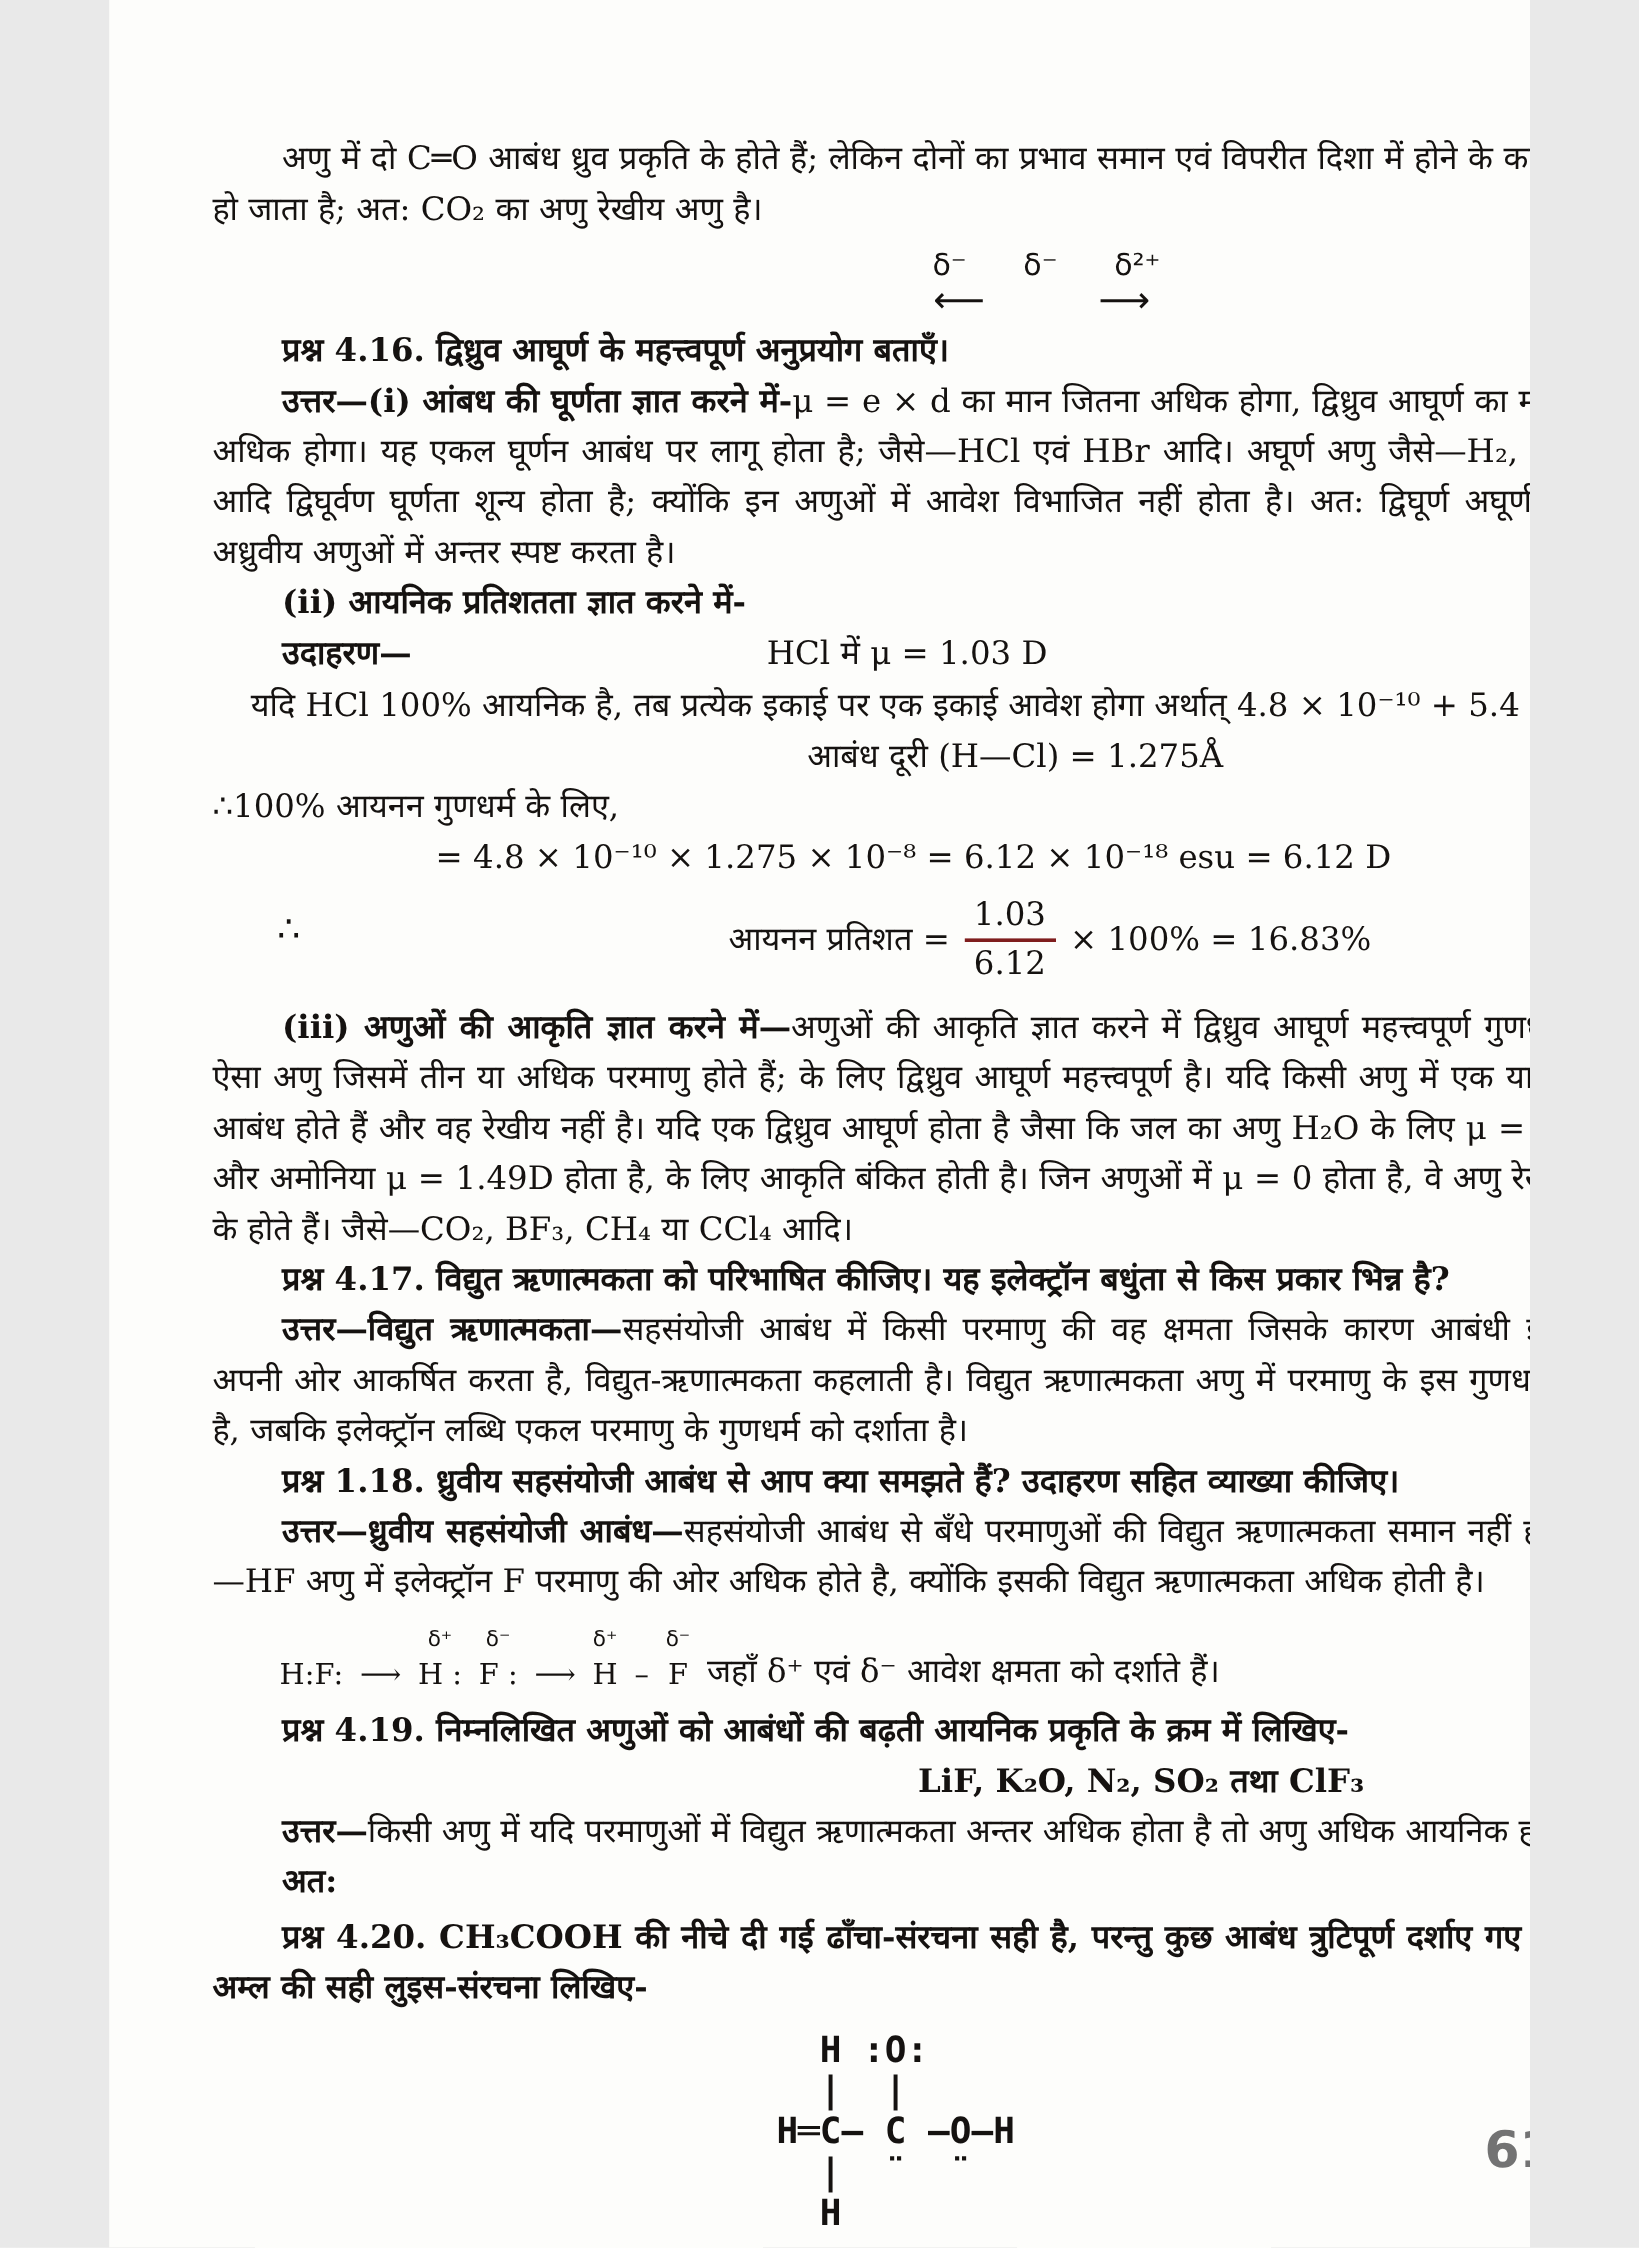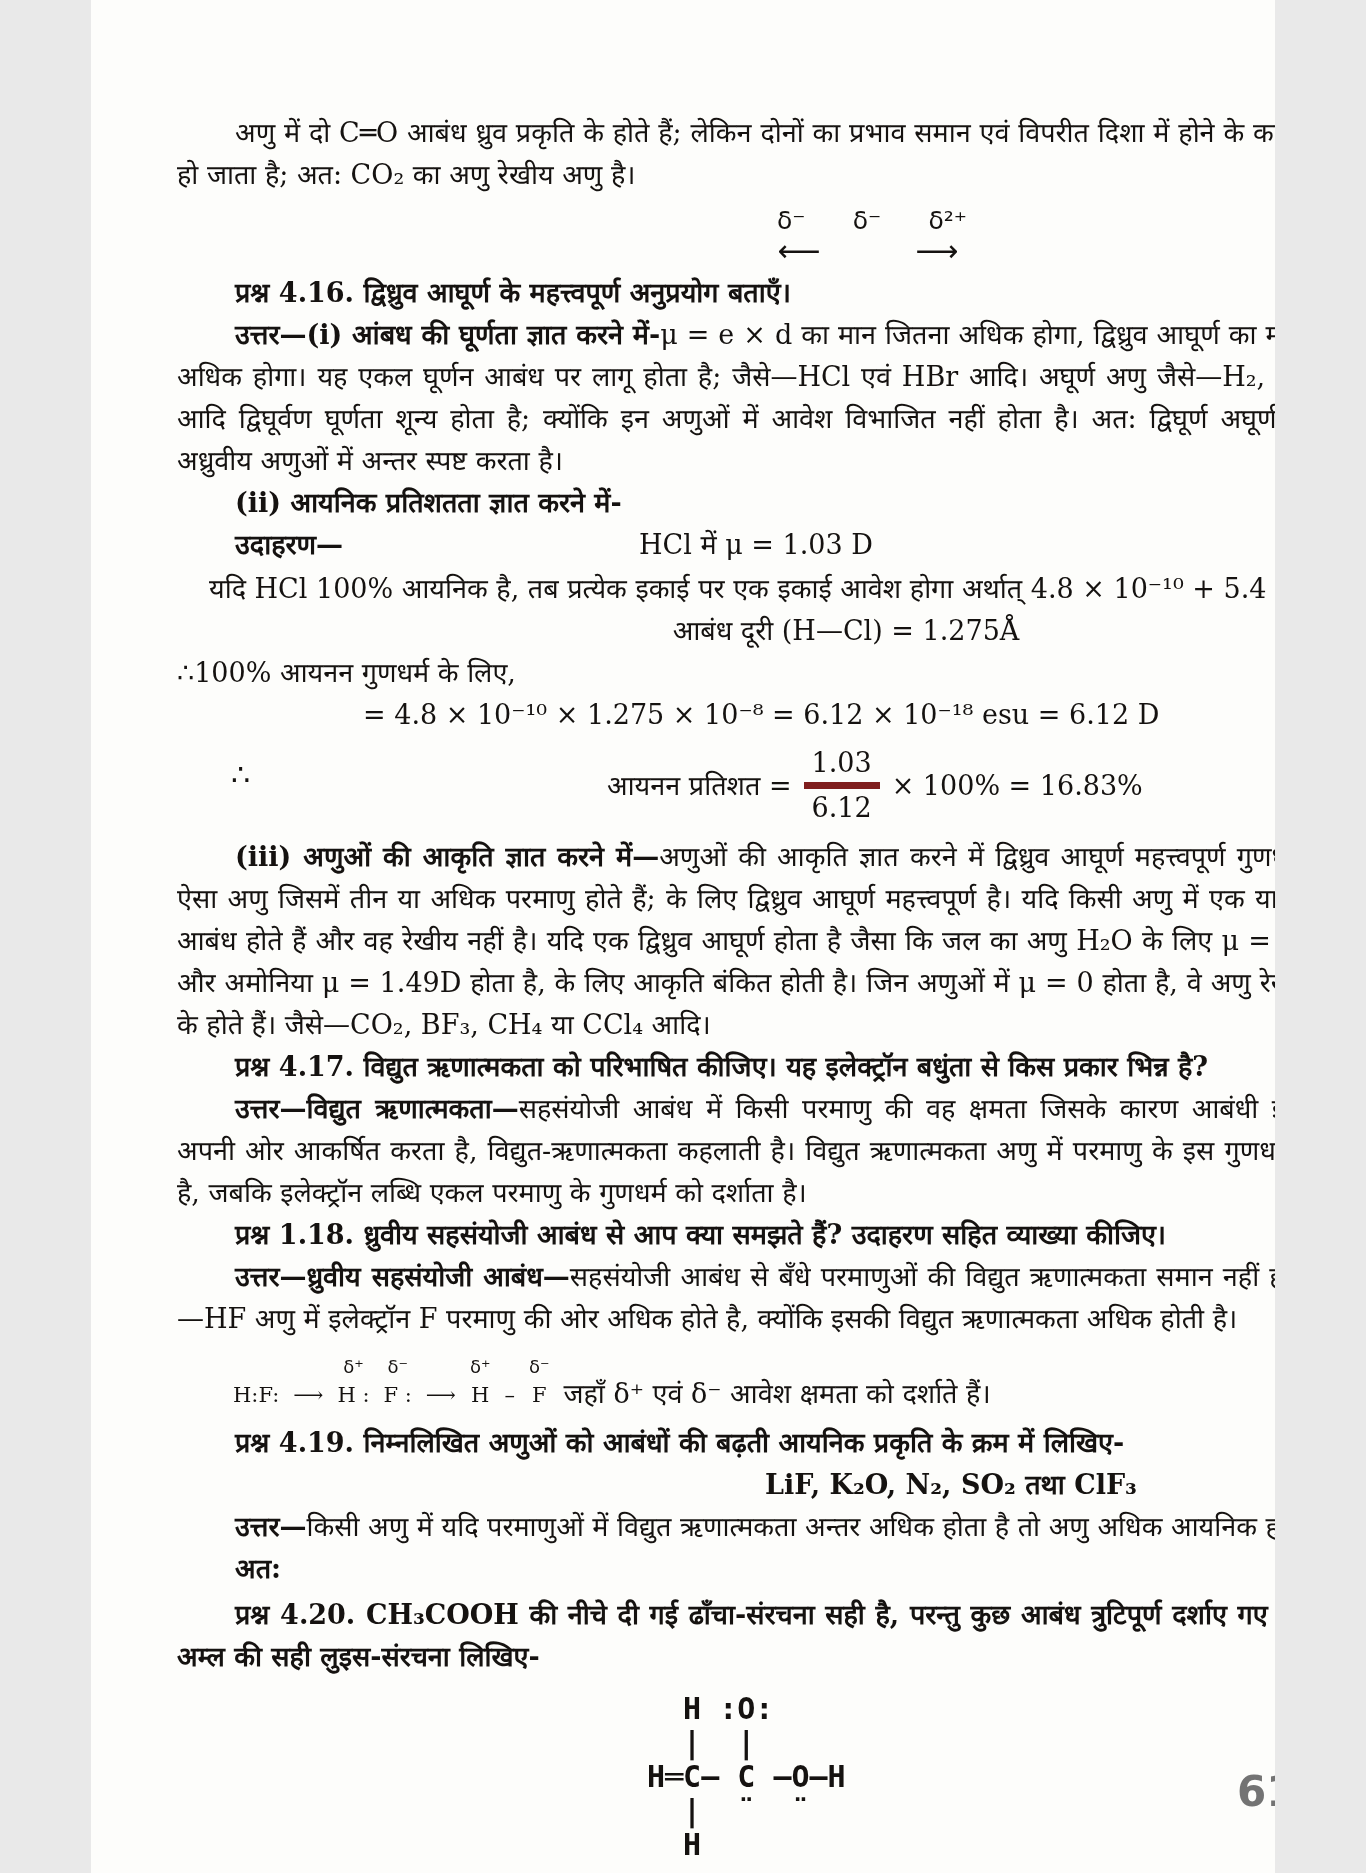--- a/index.html
+++ b/index.html
@@ -32,28 +32,28 @@
   .example-row .ex-label{position:absolute;left:58px;top:0;font-weight:700;}
   .example-row .ex-value{position:absolute;left:462px;top:0;}
 
   .centered-line{text-align:center;padding-left:120px;}
   .esu-line{margin-left:186px;text-align:left;}
 
   .percent-row{position:relative;height:100px;}
   .percent-row .tf{position:absolute;left:54px;top:18px;font-size:30px;}
   .percent-row .eq{position:absolute;left:430px;top:10px;display:flex;align-items:center;gap:12px;}
   .frac{display:inline-block;text-align:center;vertical-align:middle;line-height:34px;}
-  .frac .num{display:block;border-bottom:7px solid #7f1d1d;padding:0 8px 2px;}
+  .frac .num{display:block;border-bottom:3px solid #7f1d1d;padding:0 8px 2px;}
   .frac .den{display:block;padding-top:2px;text-align:center;}
 
   
   .hf-row{display:flex;align-items:flex-end;gap:14px;margin:16px 0 10px 56px;}
   .stack{display:inline-flex;flex-direction:column;align-items:center;}
   .stack .top{font-size:18px;line-height:22px;height:22px;font-family:"DejaVu Sans",sans-serif;}
-  .stack .main{font-size:21px;line-height:34px;}
+  .stack .main{font-size:24px;line-height:34px;}
   .hf-caption{font-size:27px;line-height:34px;padding-bottom:1px;}
 
   .lif-line{margin-left:330px;text-align:center;font-weight:700;}
   .order-row{position:relative;height:46px;}
   .order-row .atah{position:absolute;left:58px;top:0;font-weight:700;}
   .order-row .order{position:absolute;left:466px;top:0;}
 
   
   .lewis{margin:14px 0 0 470px;font-family:"DejaVu Sans Mono","Liberation Mono",monospace;font-size:30px;font-weight:700;}
   .lewis div{white-space:pre;line-height:34px;height:34px;}

